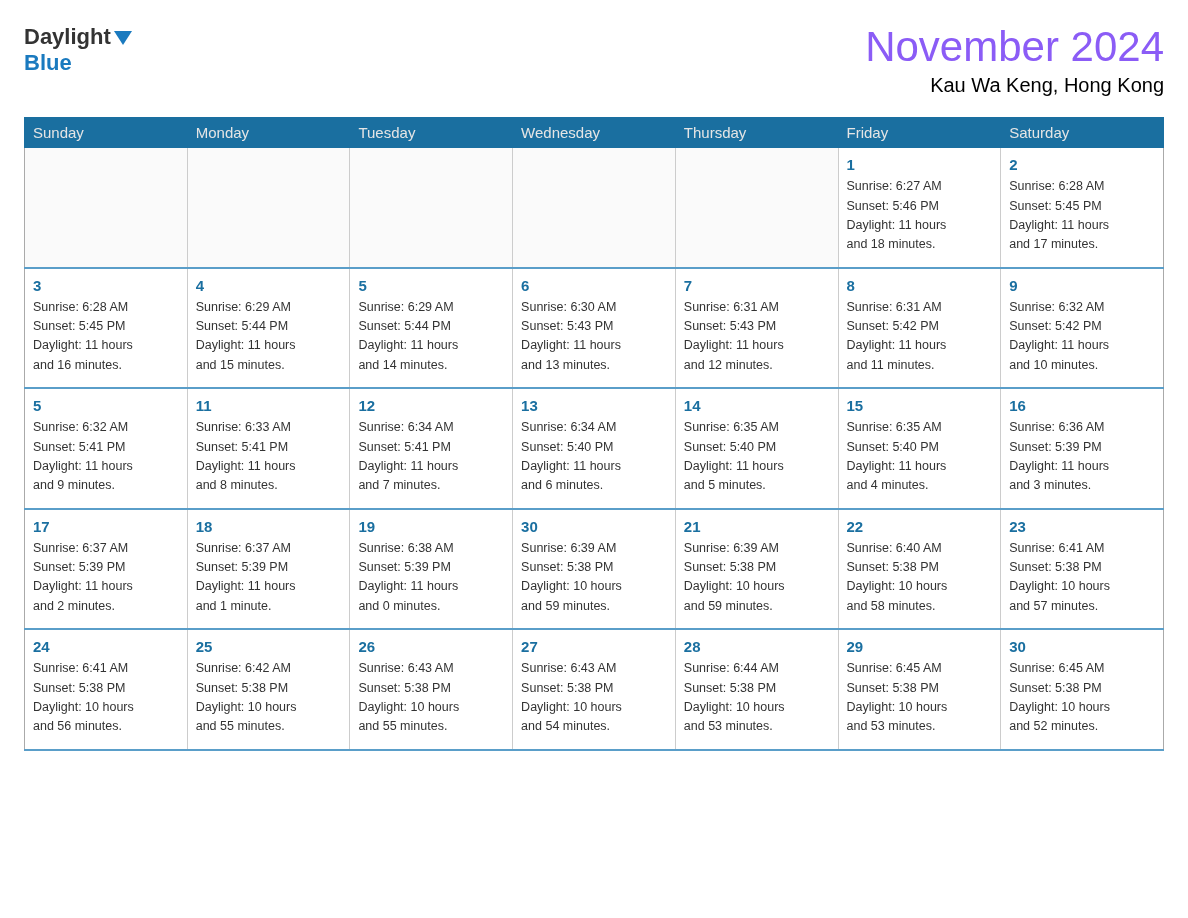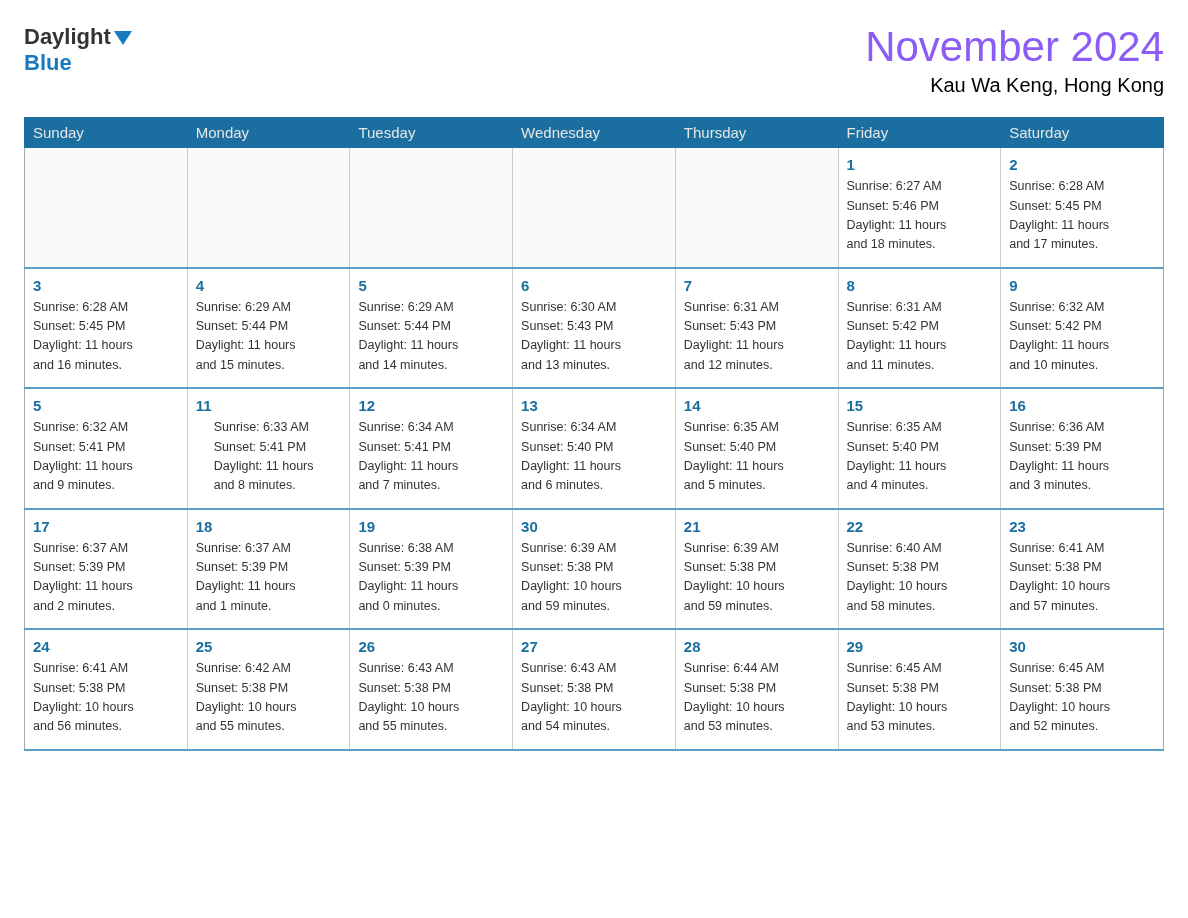--- a/index.html
+++ b/index.html
@@ -211,21 +211,21 @@
       <tr>
         <td>
           <span class="day-number">5</span>
           <div class="day-info" style="white-space: pre-line;">Sunrise: 6:32 AM
 Sunset: 5:41 PM
 Daylight: 11 hours
 and 9 minutes.</div>
         </td>
         <td>
           <span class="day-number">11</span>
-          <div class="day-info" style="white-space: pre-line; margin-left: 18px;">Sunrise: 6:33 AM
+          <div class="day-info" style="white-space: pre-line;">Sunrise: 6:33 AM
 Sunset: 5:41 PM
 Daylight: 11 hours
 and 8 minutes.</div>
         </td>
         <td>
           <span class="day-number">12</span>
           <div class="day-info" style="white-space: pre-line;">Sunrise: 6:34 AM
 Sunset: 5:41 PM
 Daylight: 11 hours
 and 7 minutes.</div>

